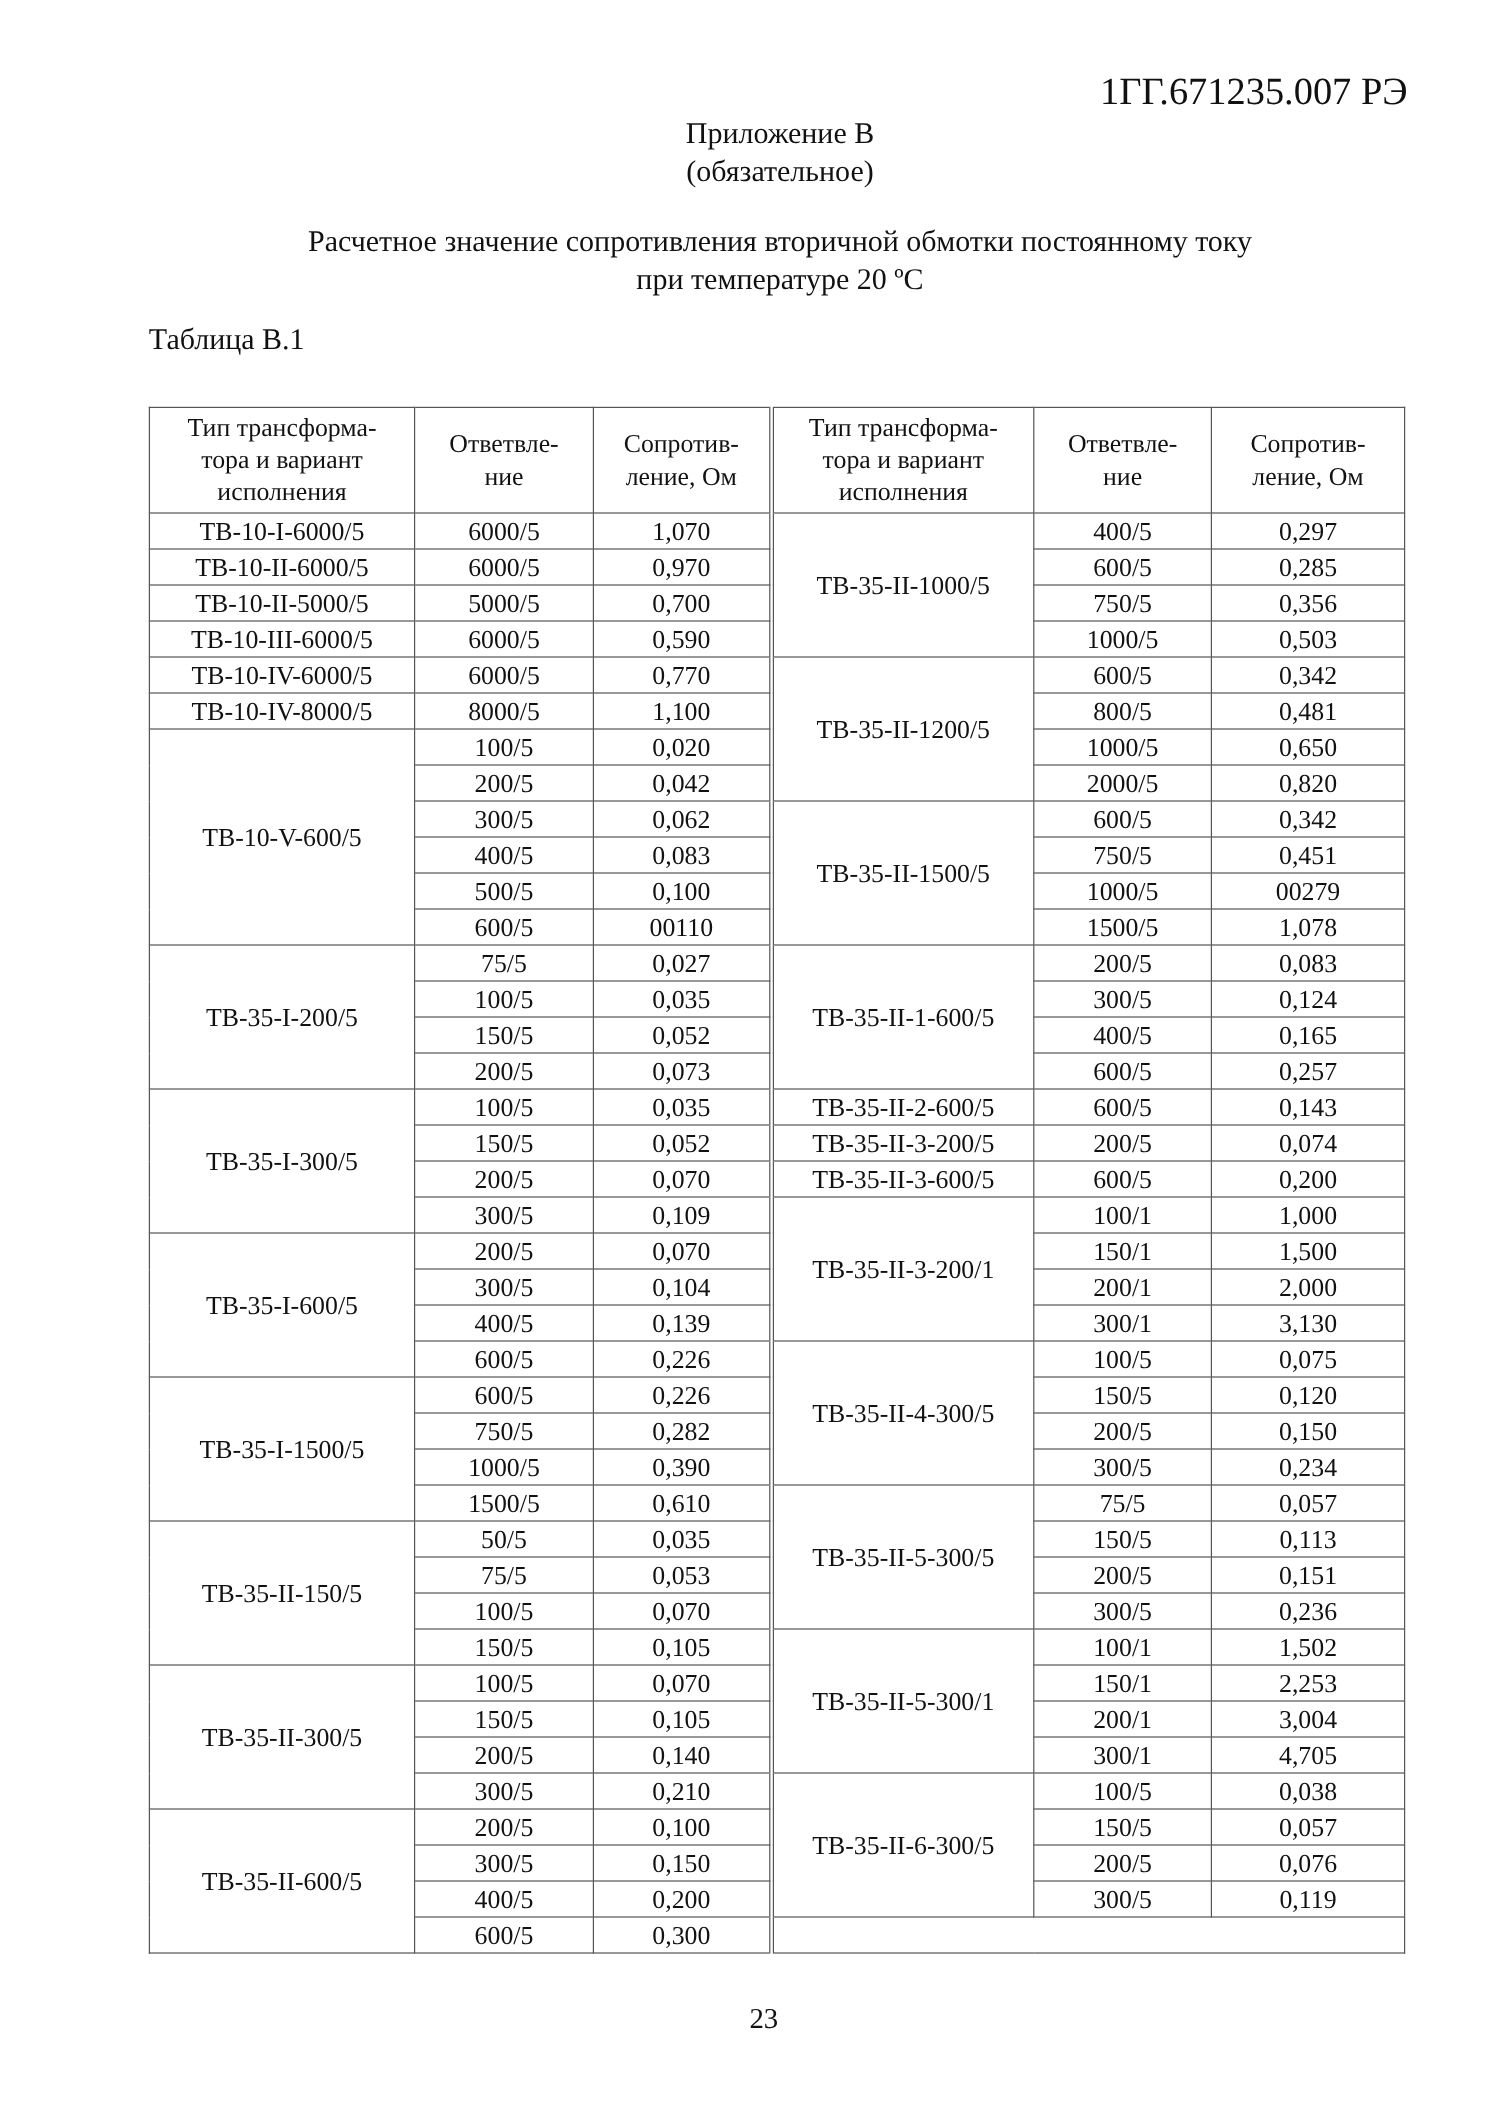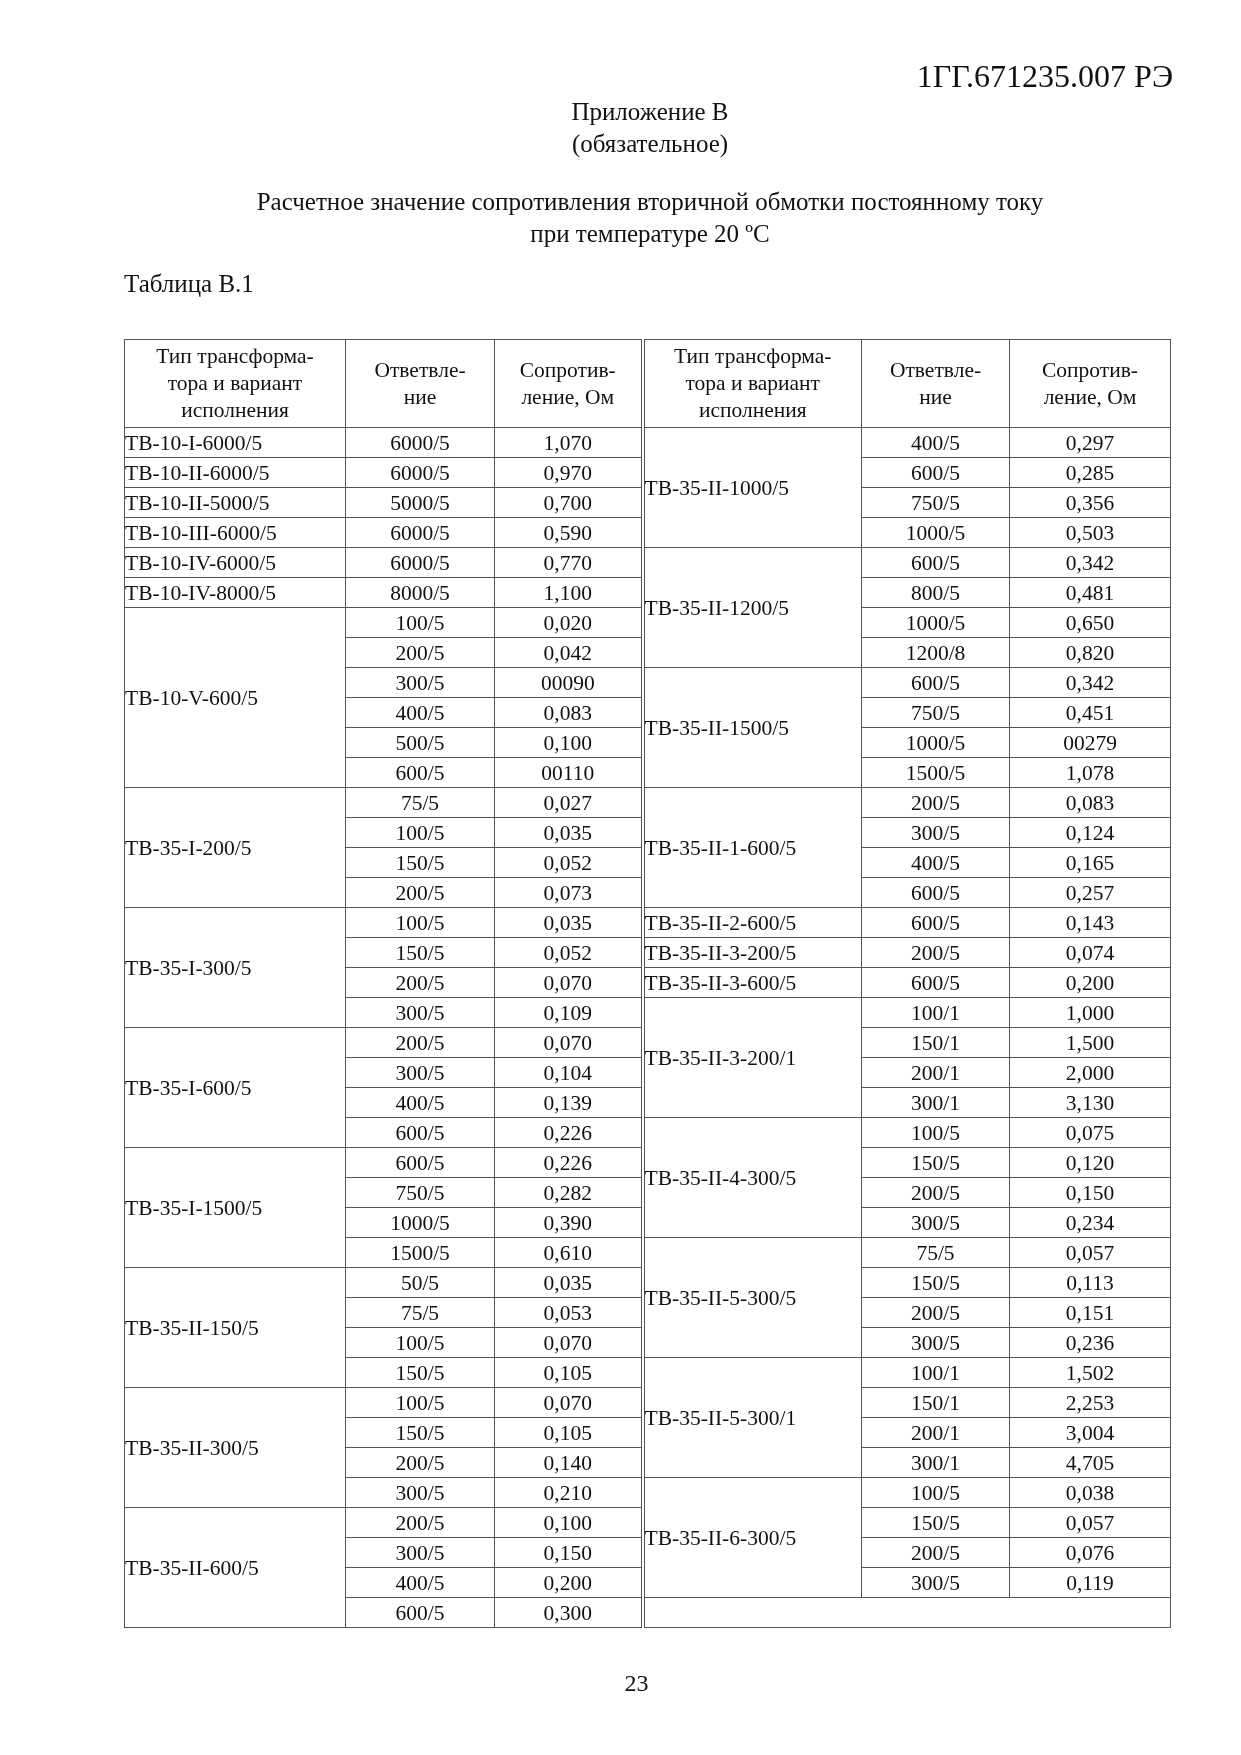--- a/index.html
+++ b/index.html
@@ -7,21 +7,21 @@
          font-family: "Liberation Serif", "DejaVu Serif", serif; color: #111; }
   .doc-code { position: absolute; top: 58px; right: 68px; font-size: 32px; }
   .appendix { position: absolute; top: 96px; left: 0; width: 1300px; text-align: center; font-size: 25px; line-height: 32px; }
   .subtitle { position: absolute; top: 186px; left: 0; width: 1300px; text-align: center; font-size: 25px; line-height: 32px; }
   .table-caption { position: absolute; top: 270px; left: 124px; font-size: 25px; }
   .page-number { position: absolute; top: 1670px; left: 0; width: 1273px; text-align: center; font-size: 24px; }
 
   table.res { position: absolute; top: 307px; left: 124px; border-collapse: collapse; font-size: 21.5px; margin-top: 32px; }
   table.res td, table.res th { border: 1.5px solid #555; padding: 0; height: 29px; line-height: 28px; font-weight: normal; }
   table.res th { height: 87px; line-height: 27px; vertical-align: middle; text-align: center; font-size: 21.5px; }
-  td.type { text-align: left; padding-left: 9px; vertical-align: middle; }
+  td.type { text-align: center; padding-left: 9px; vertical-align: middle; }
   td.tap, td.val { text-align: center; }
   col.c1 { width: 221px; } col.c2 { width: 149px; } col.c3 { width: 148px; }
   col.c4 { width: 219px; } col.c5 { width: 148px; } col.c6 { width: 161px; }
   .split { border-left: 4px double #555 !important; }
 </style>
 </head>
 <body>
 
 <div class="doc-code">1ГГ.671235.007 РЭ</div>
 <div class="appendix">
@@ -121,26 +121,26 @@
       <tr>
         <td class="type" rowspan="6">ТВ-10-V-600/5</td>
         <td class="tap">100/5</td>
         <td class="val">0,020</td>
         <td class="tap">1000/5</td>
         <td class="val">0,650</td>
       </tr>
       <tr>
         <td class="tap">200/5</td>
         <td class="val">0,042</td>
-        <td class="tap">1200/8</td>
+        <td class="tap">2000/5</td>
         <td class="val">0,820</td>
       </tr>
       <tr>
         <td class="tap">300/5</td>
-        <td class="val">00090</td>
+        <td class="val">0,062</td>
         <td class="type split" rowspan="4">ТВ-35-II-1500/5</td>
         <td class="tap">600/5</td>
         <td class="val">0,342</td>
       </tr>
       <tr>
         <td class="tap">400/5</td>
         <td class="val">0,083</td>
         <td class="tap">750/5</td>
         <td class="val">0,451</td>
       </tr>

